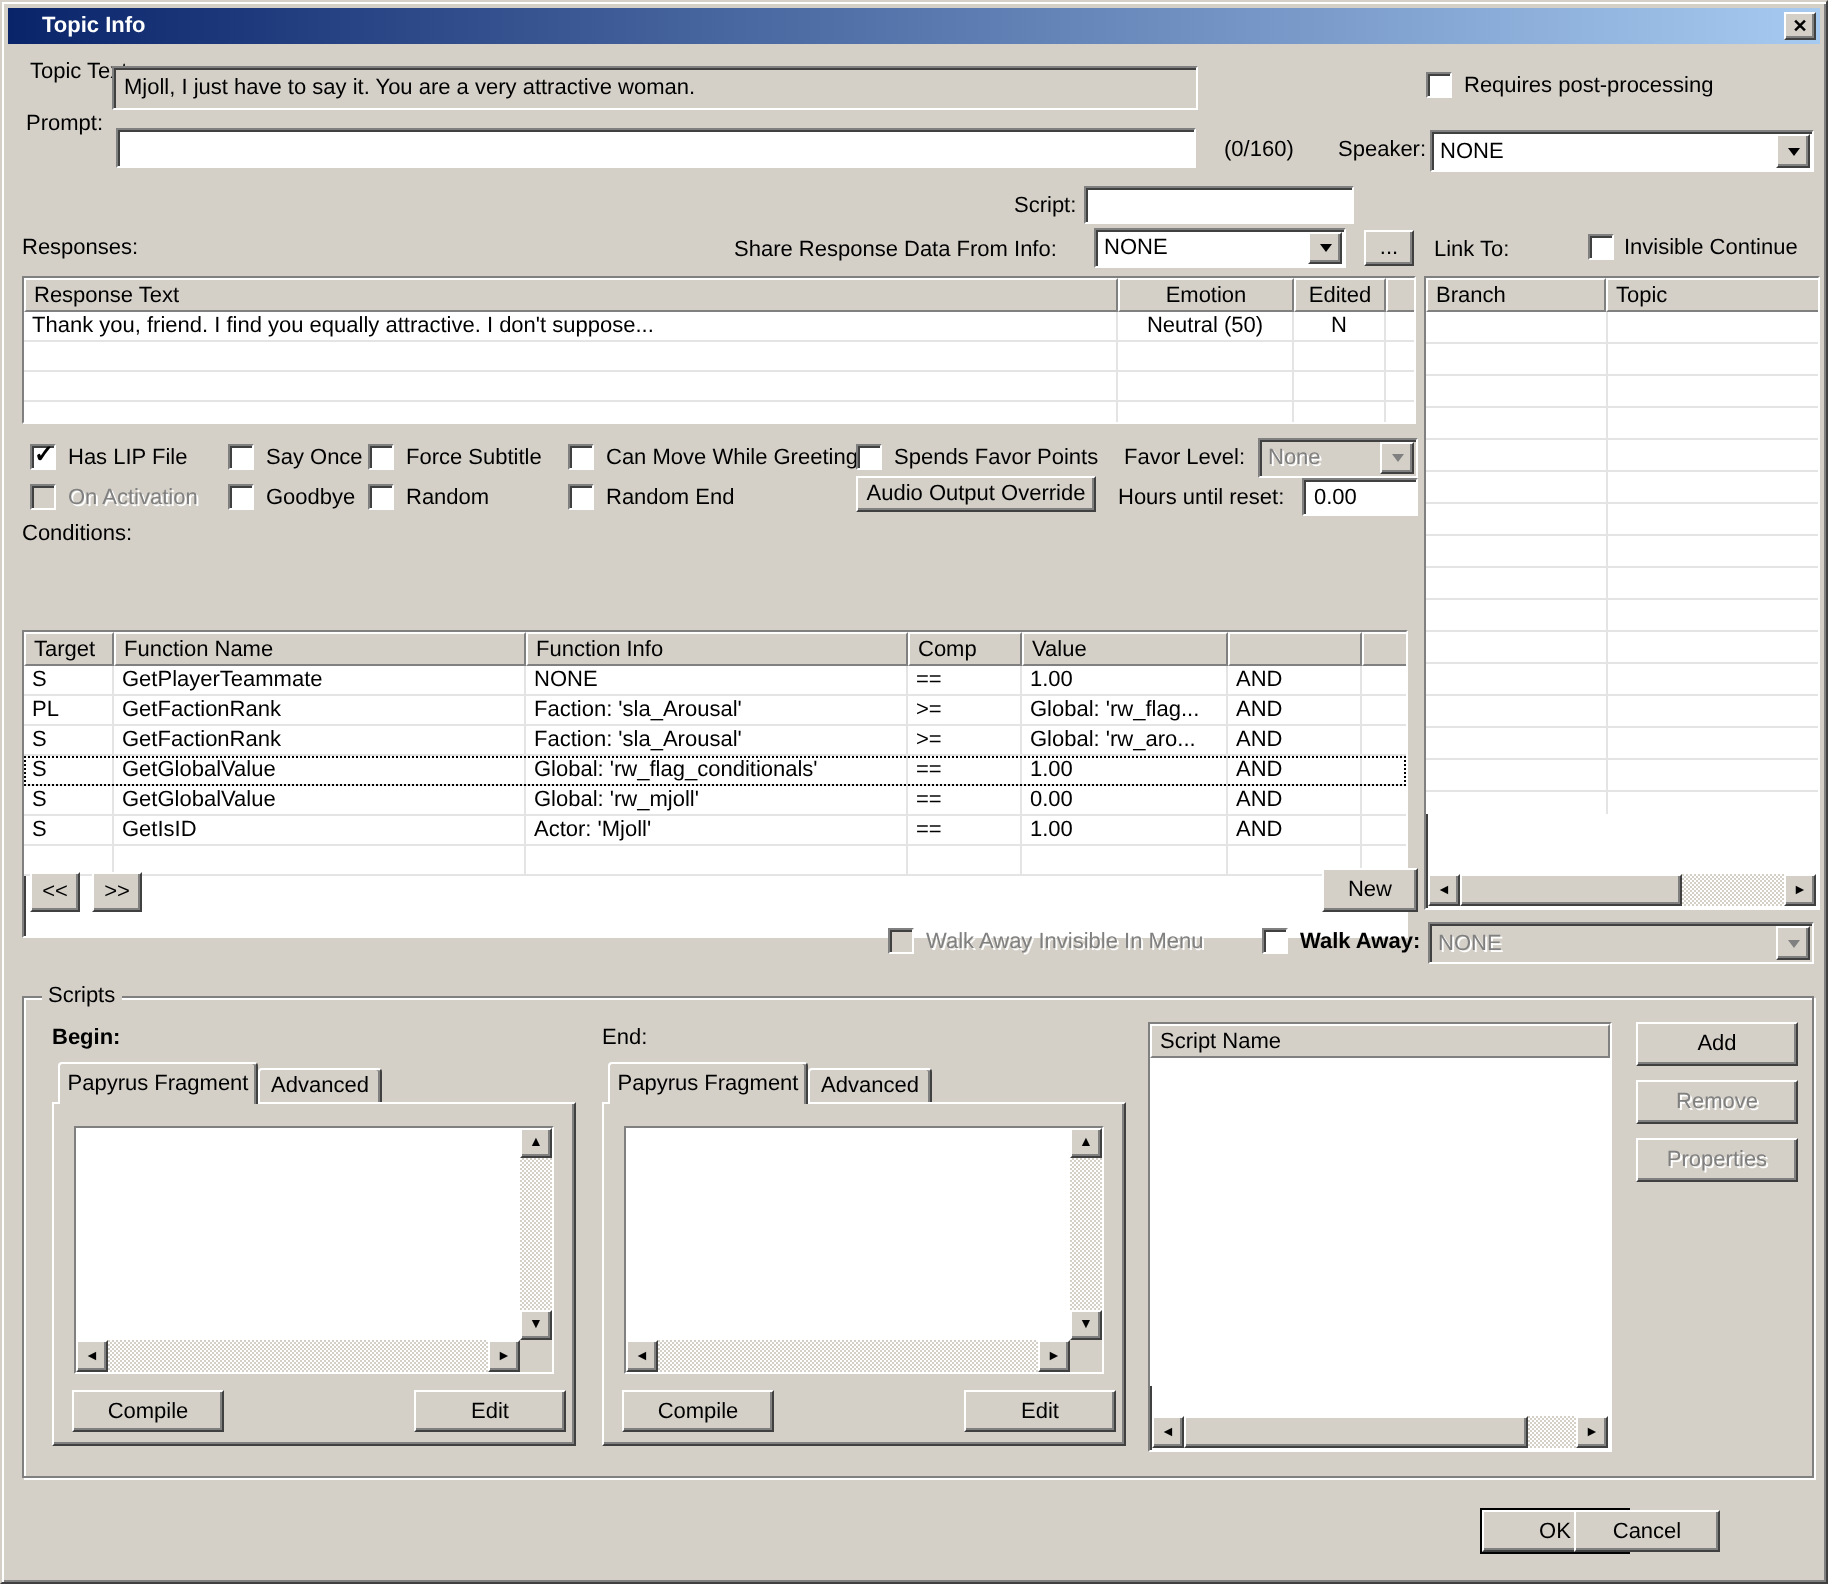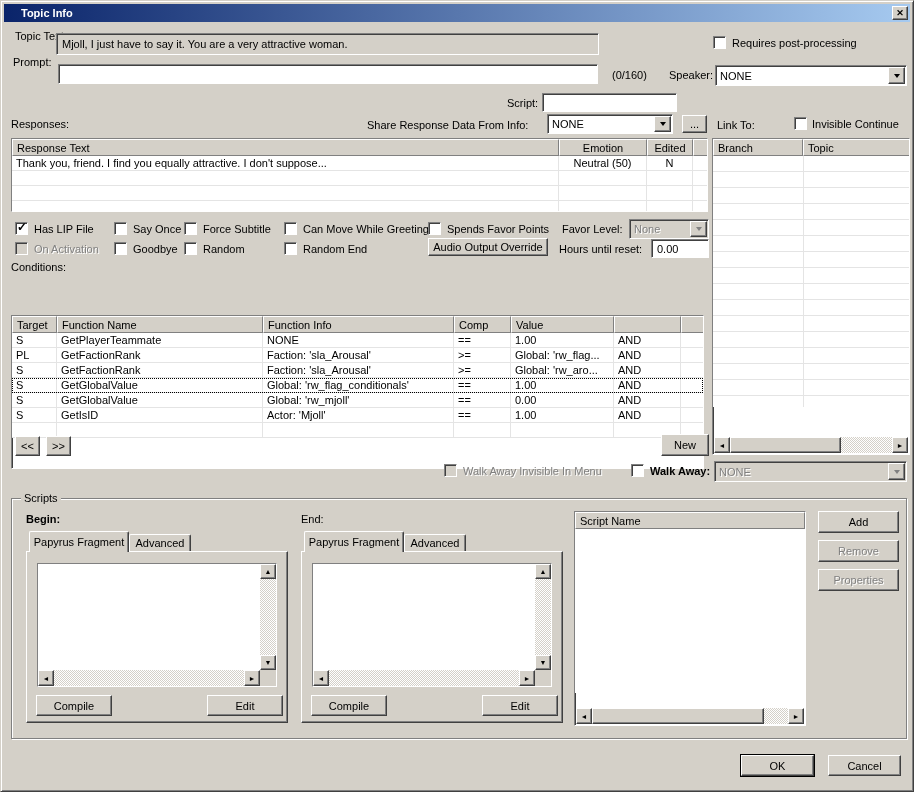--- a/index.html
+++ b/index.html
@@ -418,17 +418,17 @@
   <div class="abs raised btn" style="left:817px; top:539px; width:81px; height:22px;">
     <span class="dis">Remove</span>
     </div>
   <div class="abs raised btn" style="left:817px; top:568px; width:81px; height:22px;">
     <span class="dis">Properties</span>
     </div>
 
   <div class="abs raised btn defbtn" style="left:740px; top:754px; width:73px; height:21px;">
     <span>OK</span>
     </div>
-  <div class="abs raised btn" style="left:827px; top:754px; width:73px; height:21px;">
+  <div class="abs raised btn" style="left:786px; top:754px; width:73px; height:21px;">
     <span>Cancel</span>
     </div>
 
 </div>
 
 </body></html>

